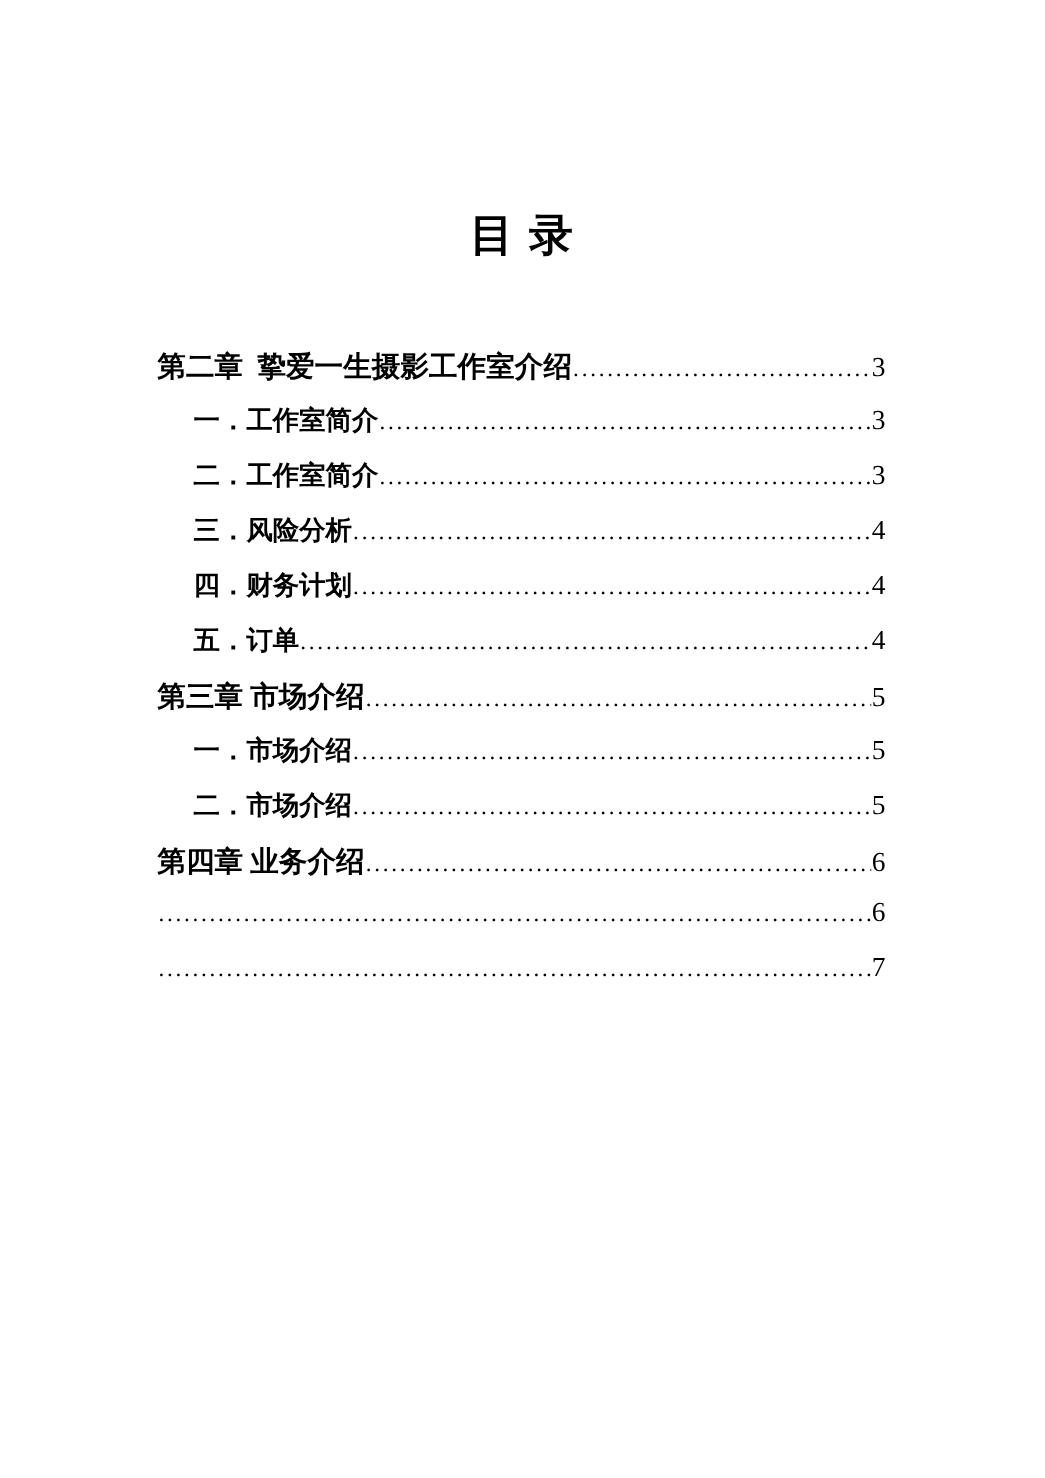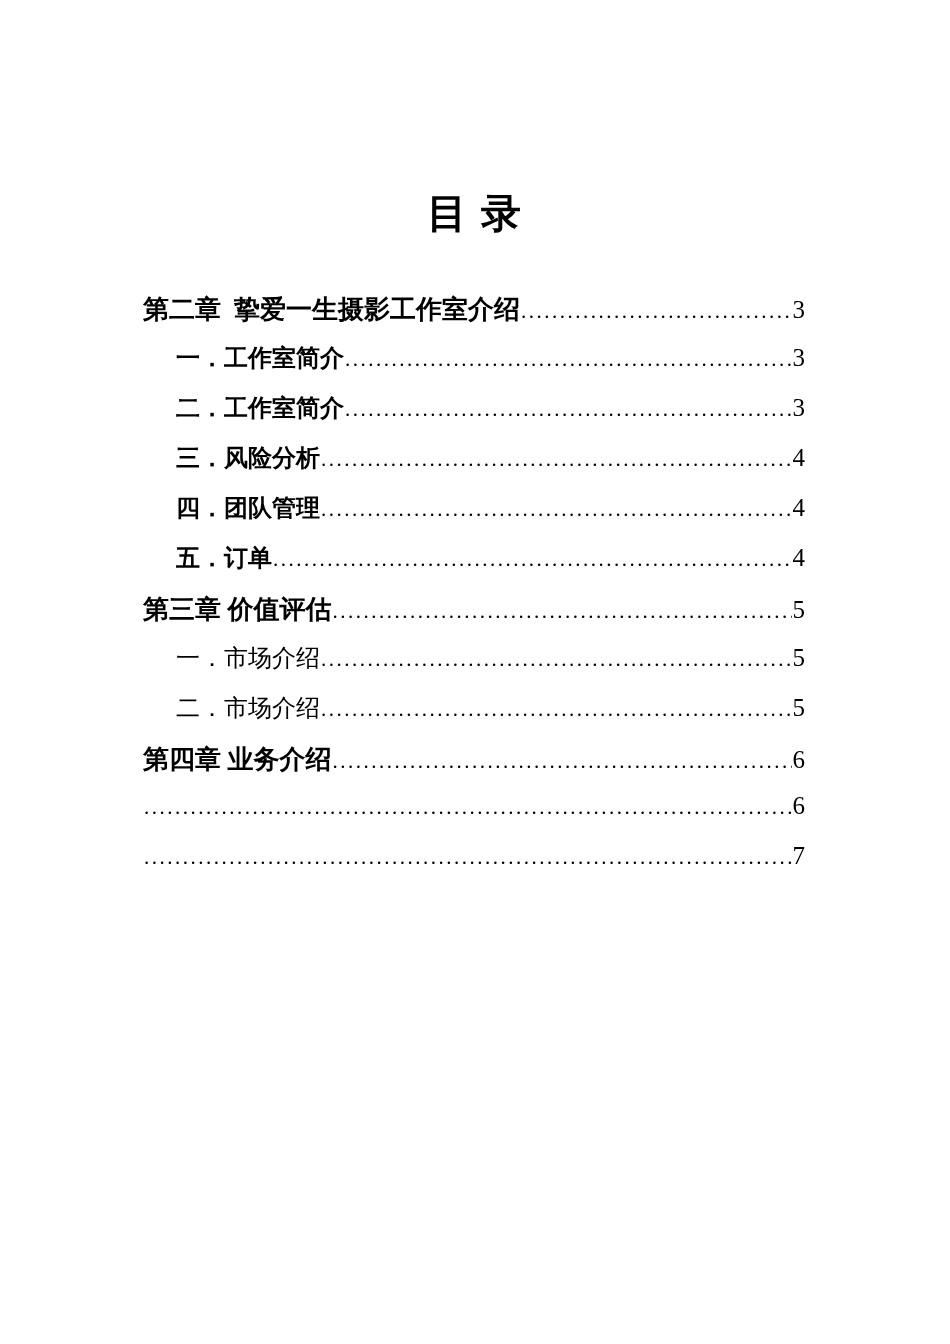--- a/index.html
+++ b/index.html
@@ -21,21 +21,21 @@
     padding: 192px 145px 0 143px;
     background: #ffffff;
   }
   .doc-title {
     text-align: center;
     font-size: 40px;
     font-weight: 600;
     letter-spacing: 14px;
     text-indent: 14px;
     line-height: 1.1;
-    margin-bottom: 56px;
+    margin-bottom: 80px;
     white-space: pre;
   }
   .toc-list {
     width: 100%;
   }
   .toc-row {
     display: flex;
     align-items: baseline;
     height: 50px;
     overflow: hidden;
@@ -50,21 +50,21 @@
   }
   .lv2 {
     padding-left: 33px;
     text-align: right;
   }
   .lv2 .toc-label {
     font-size: 24px;
     font-weight: 700;
   }
   .toc-row.regular .toc-label {
-    font-weight: 400;
+    font-weight: 700;
   }
   .toc-leader {
     flex: 1 1 auto;
     overflow: hidden;
     white-space: nowrap;
     font-size: 21px;
     letter-spacing: 2.5px;
     margin: 0 1px;
     min-width: 20px;
   }
@@ -96,31 +96,31 @@
     <span class="toc-label">二．工作室简介</span>
     <span class="toc-leader">............................................................................................................................................................................................................................................................................................................</span>
     <span class="toc-page">3</span>
   </div>
       <div class="toc-row lv2">
     <span class="toc-label">三．风险分析</span>
     <span class="toc-leader">............................................................................................................................................................................................................................................................................................................</span>
     <span class="toc-page">4</span>
   </div>
       <div class="toc-row lv2">
-    <span class="toc-label">四．团队管理</span>
+    <span class="toc-label">四．财务计划</span>
     <span class="toc-leader">............................................................................................................................................................................................................................................................................................................</span>
     <span class="toc-page">4</span>
   </div>
       <div class="toc-row lv2">
     <span class="toc-label">五．订单</span>
     <span class="toc-leader">............................................................................................................................................................................................................................................................................................................</span>
     <span class="toc-page">4</span>
   </div>
       <div class="toc-row lv1">
-    <span class="toc-label">第三章 价值评估</span>
+    <span class="toc-label">第三章 市场介绍</span>
     <span class="toc-leader">............................................................................................................................................................................................................................................................................................................</span>
     <span class="toc-page">5</span>
   </div>
       <div class="toc-row lv2 regular">
     <span class="toc-label">一．市场介绍</span>
     <span class="toc-leader">............................................................................................................................................................................................................................................................................................................</span>
     <span class="toc-page">5</span>
   </div>
       <div class="toc-row lv2 regular">
     <span class="toc-label">二．市场介绍</span>

